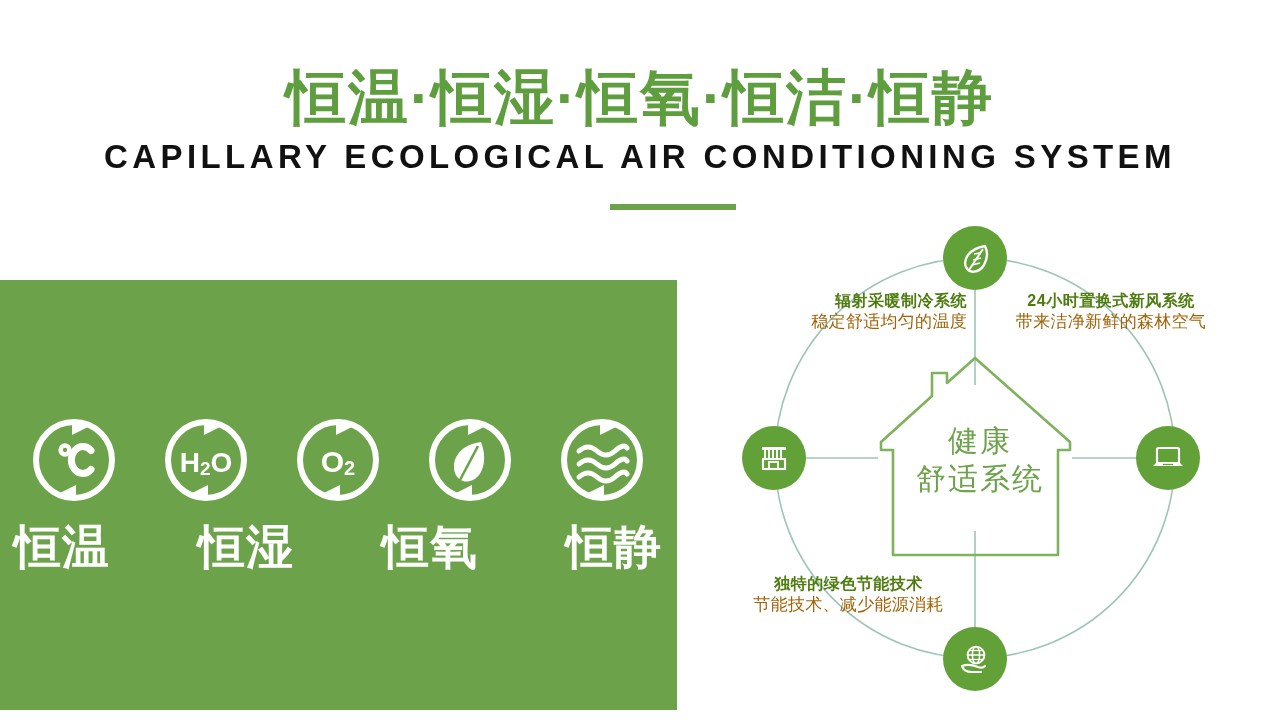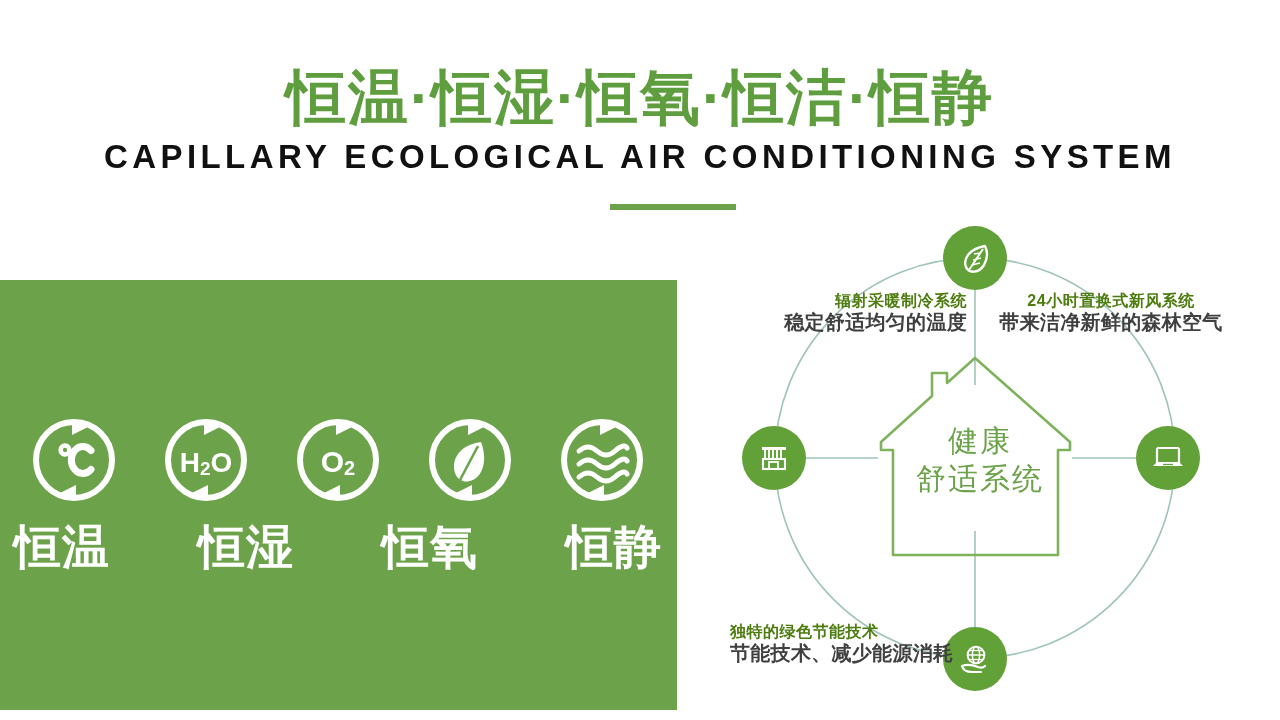--- a/index.html
+++ b/index.html
@@ -135,29 +135,29 @@
     white-space: nowrap;
   }
   .callout .c-title {
     font-size: 16px;
     line-height: 22px;
     font-weight: bold;
     color: #4d7c0f;
     letter-spacing: 0.5px;
   }
   .callout .c-desc {
-    font-size: 20px;
+    font-size: 17px;
     line-height: 20px;
-    font-weight: bold;
-    color: #404040;
+    font-weight: normal;
+    color: #a16207;
     letter-spacing: 0.3px;
   }
   #callout-tl { left: 52px;  top: 80px;  text-align: right; width: 215px; }
   #callout-tr { left: 296px; top: 80px;  text-align: center;  width: 230px; }
-  #callout-bl { left: 30px;  top: 363px; text-align: left; width: 237px; margin-top: 48px; }
+  #callout-bl { left: 30px;  top: 363px; text-align: center; width: 237px; }
   #callout-br { left: 296px; top: 363px; text-align: left;  width: 230px; }
 
   #center-label {
     position: absolute;
     left: 182px;
     top: 212px;
     width: 196px;
     text-align: center;
     color: #6CA34A;
     font-size: 30px;

